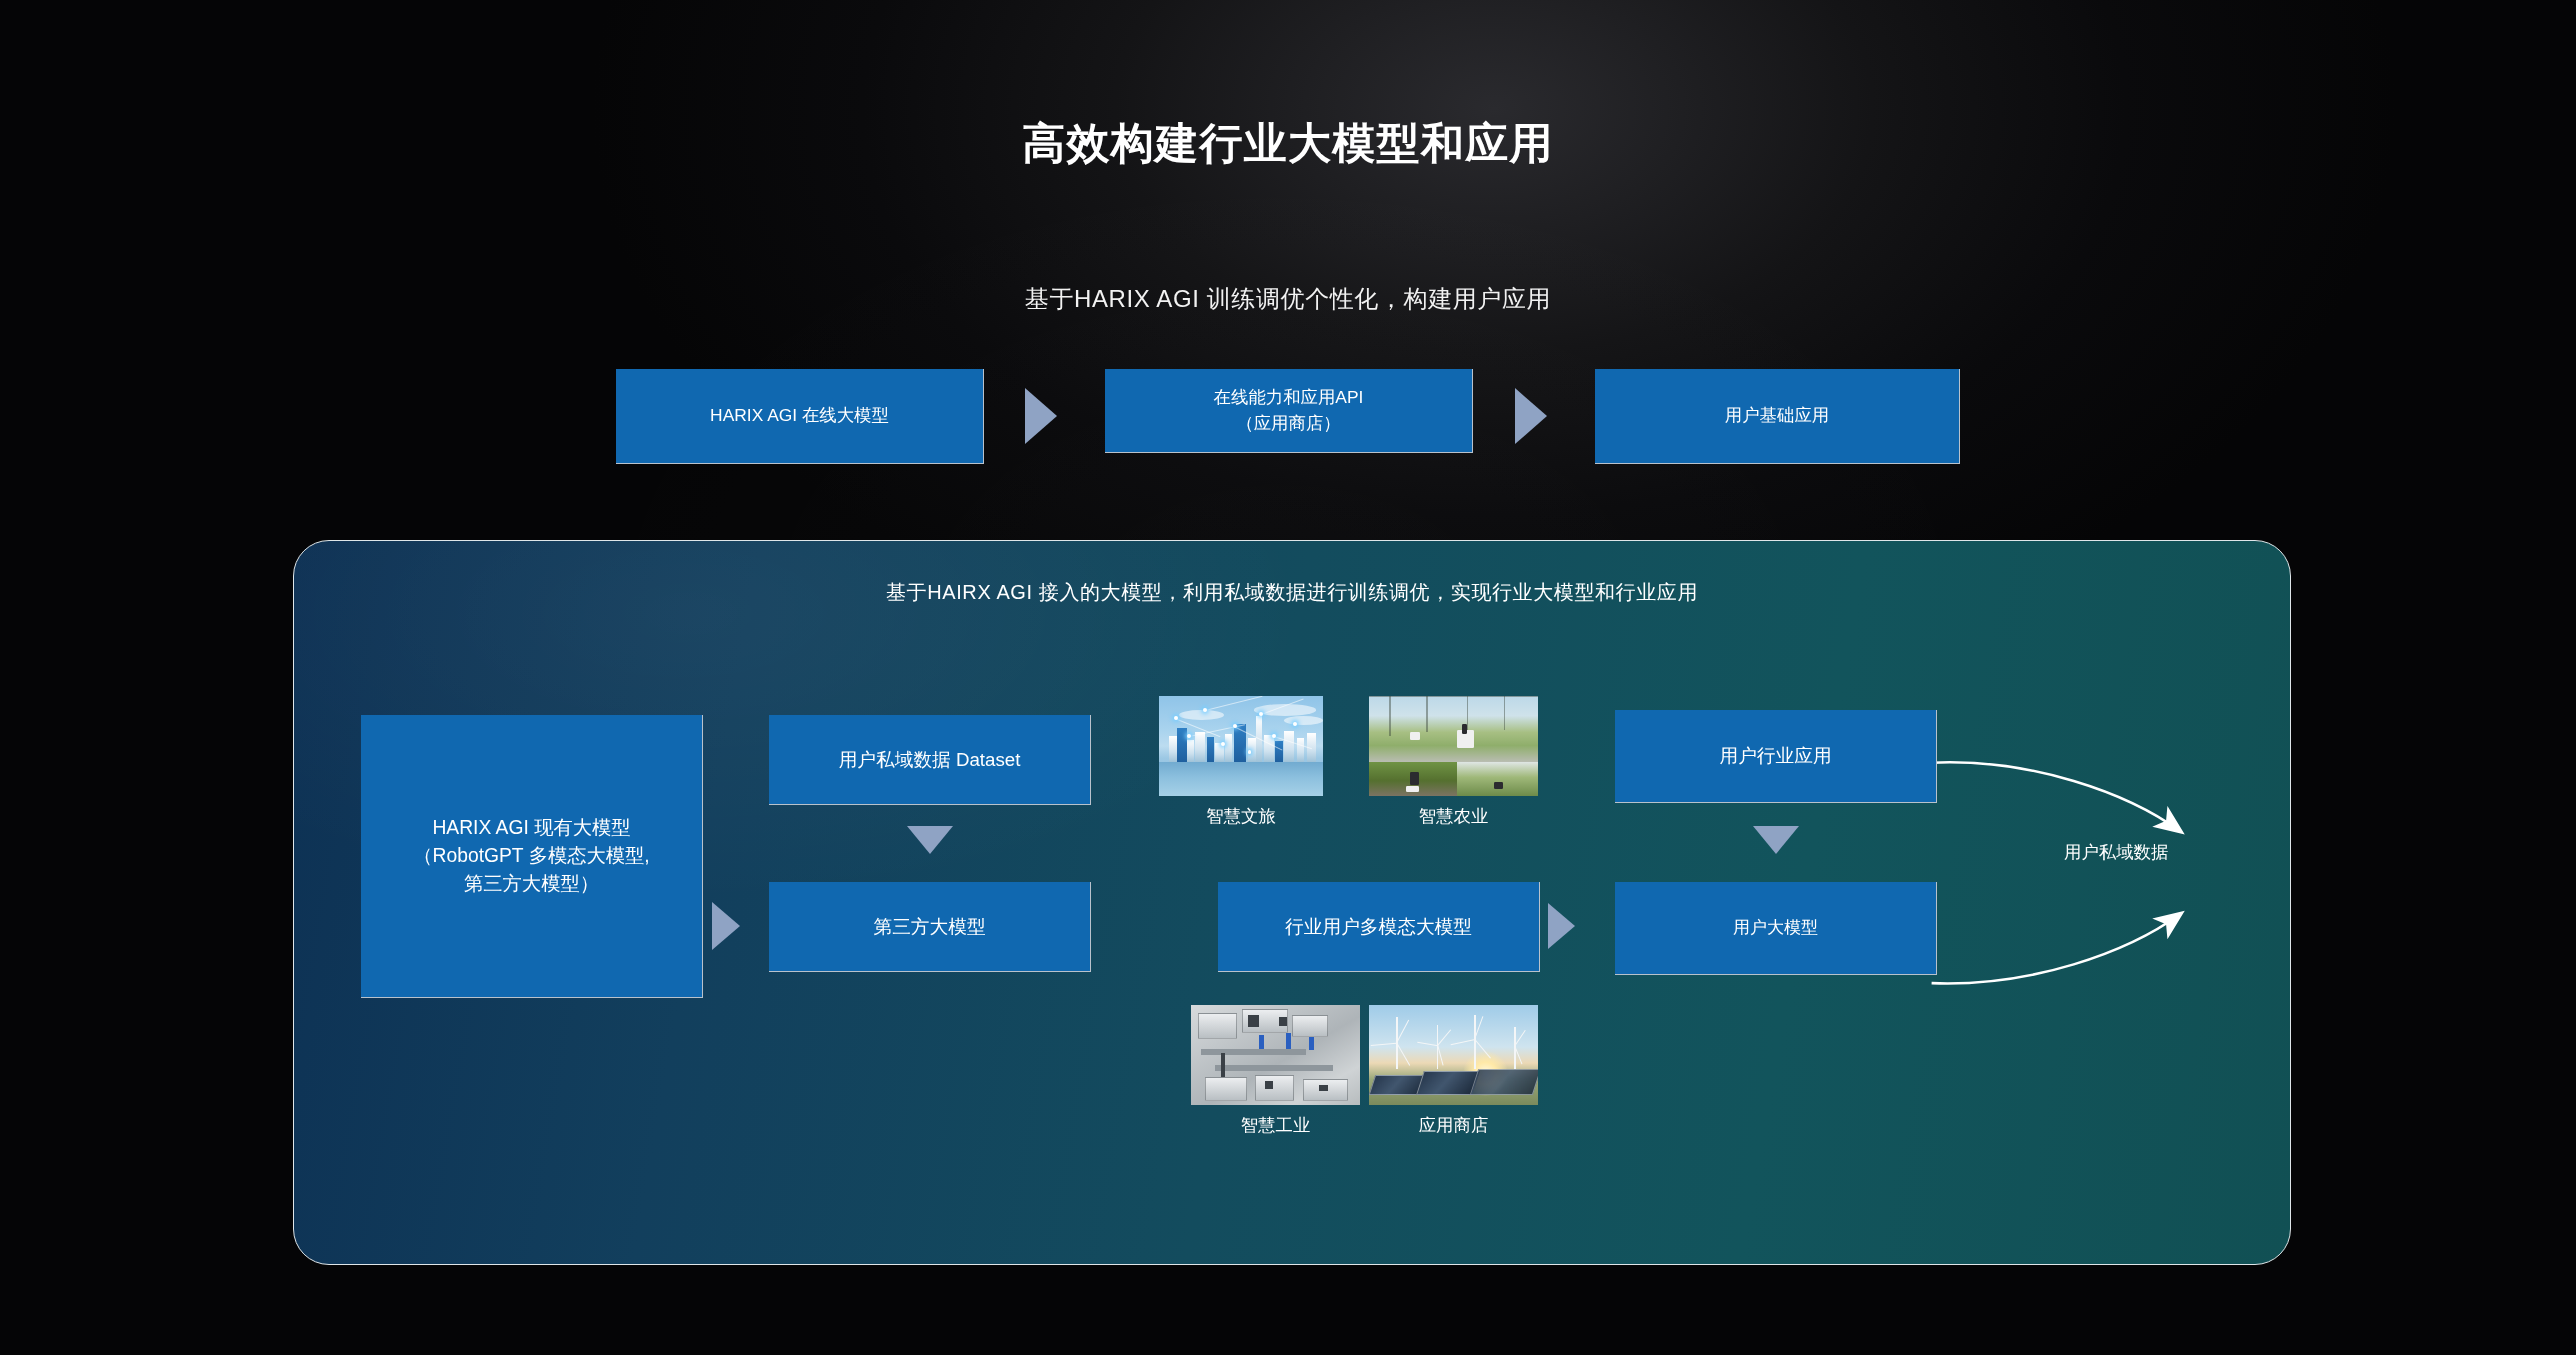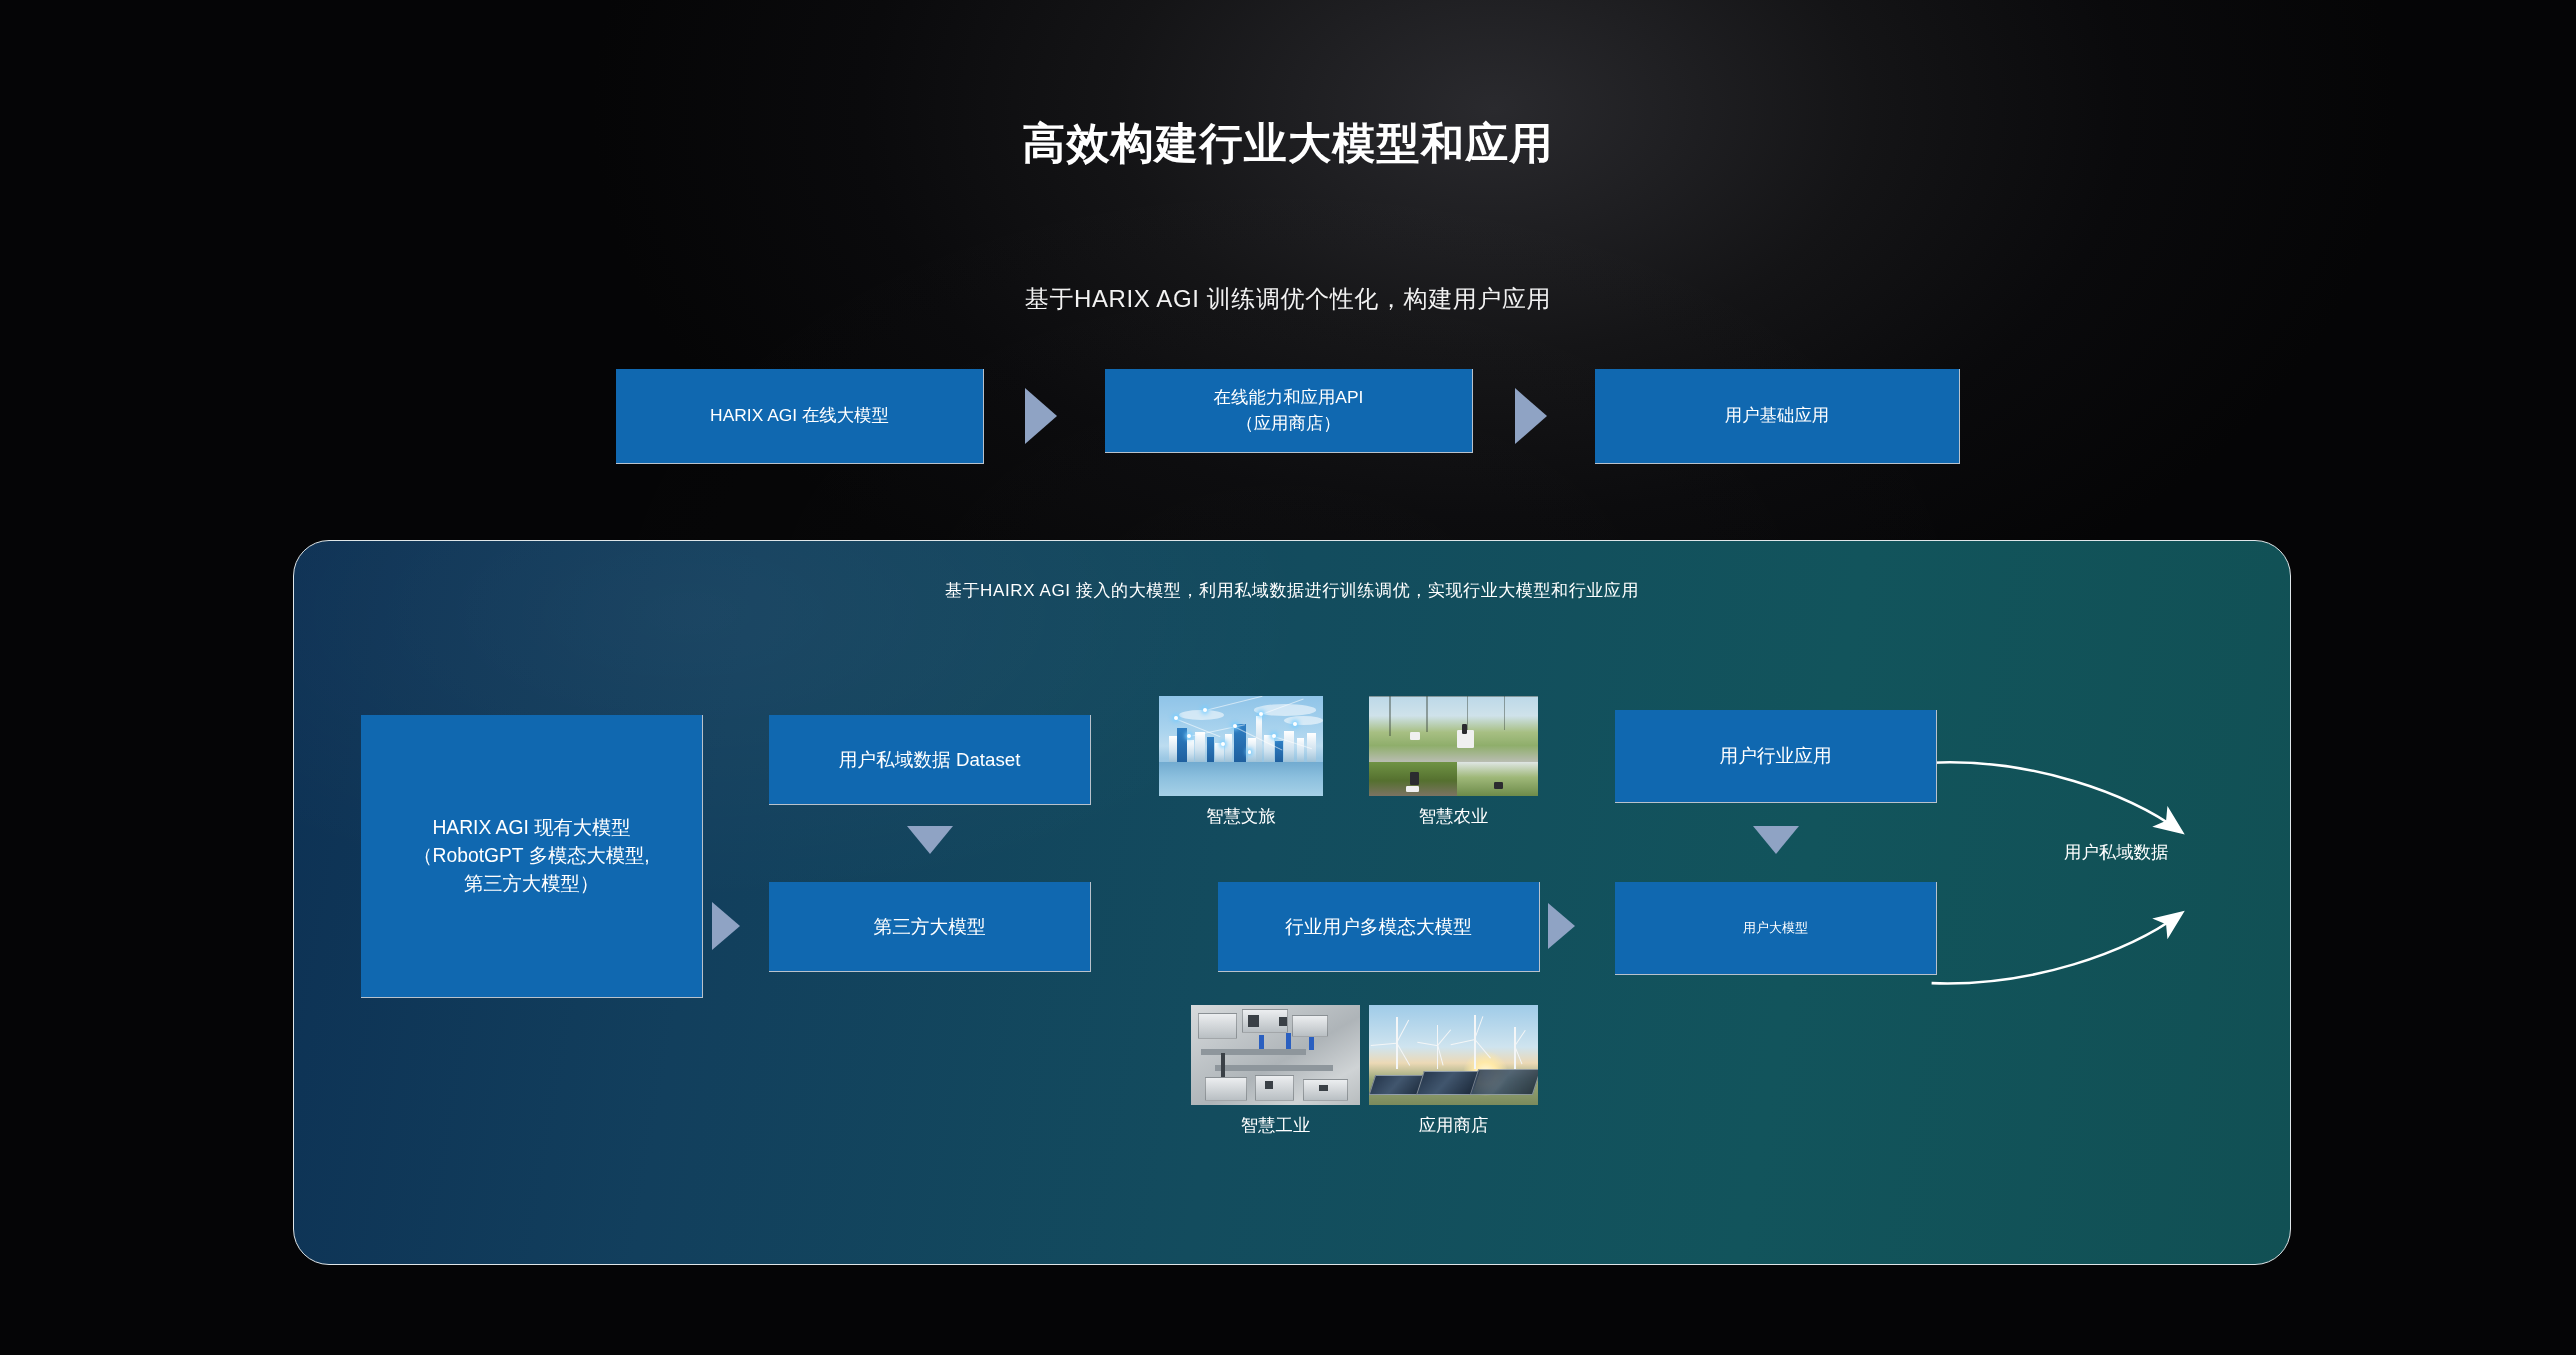--- a/index.html
+++ b/index.html
@@ -62,21 +62,21 @@
     background:linear-gradient(100deg,#0d3154 0%,#123f5d 22%,#134c5e 48%,#12545c 74%,#115054 100%);
     box-sizing:border-box;overflow:hidden;
   }
   #panel-sheen{
     position:absolute;inset:0;
     background:radial-gradient(966px 451px at 20% 10%, rgba(255,255,255,0.045) 0%, rgba(255,255,255,0) 65%);
     pointer-events:none;
   }
   #panel-heading{
     position:absolute;left:0;right:0;top:38px;text-align:center;
-    font-size:17px;color:#ffffff;letter-spacing:0.6px;
+    font-size:20px;color:#ffffff;letter-spacing:0.6px;
   }
   
   .thumb-wrap{position:absolute;}
   .thumb{
     width:100%;height:100px;position:relative;overflow:hidden;
     background:#9fb6c9;
   }
   .thumb-cap{
     margin-top:7.7px;text-align:center;font-size:17.4px;color:#ffffff;
   }
@@ -190,21 +190,21 @@
 
 <div class="blue-box" style="left:1208px;top:882px;width:322px;height:90px;font-size:18.7px;margin-left:10px;">
   <span class="txt">行业用户多模态大模型</span>
 </div>
 <div class="tri-right" style="left:1548px;top:903px;border-top-width:23px;border-bottom-width:23px;border-left-width:27px;"></div>
 
 <div class="blue-box" style="left:1615px;top:710px;width:322px;height:93px;font-size:18.7px;">
   <span class="txt">用户行业应用</span>
 </div>
 <div class="tri-down" style="left:1753px;top:826px;"></div>
-<div class="blue-box" style="left:1615px;top:882px;width:322px;height:93px;font-size:13px;">
+<div class="blue-box" style="left:1615px;top:882px;width:322px;height:93px;font-size:17px;">
   <span class="txt">用户大模型</span>
 </div>
 
 <div id="deploy-label" style="left:2064px;top:840px;">用户私域数据</div>
 
 <div class="thumb-wrap" style="left:1159px;top:696px;width:164px;">
   <div class="thumb">
     <div class="art-city">
       <div class="sky-cloud" style="left:12%;top:14%;width:45px;height:10.3px;"></div>
       <div class="sky-cloud" style="left:58%;top:8%;width:62px;height:11.6px;"></div>

